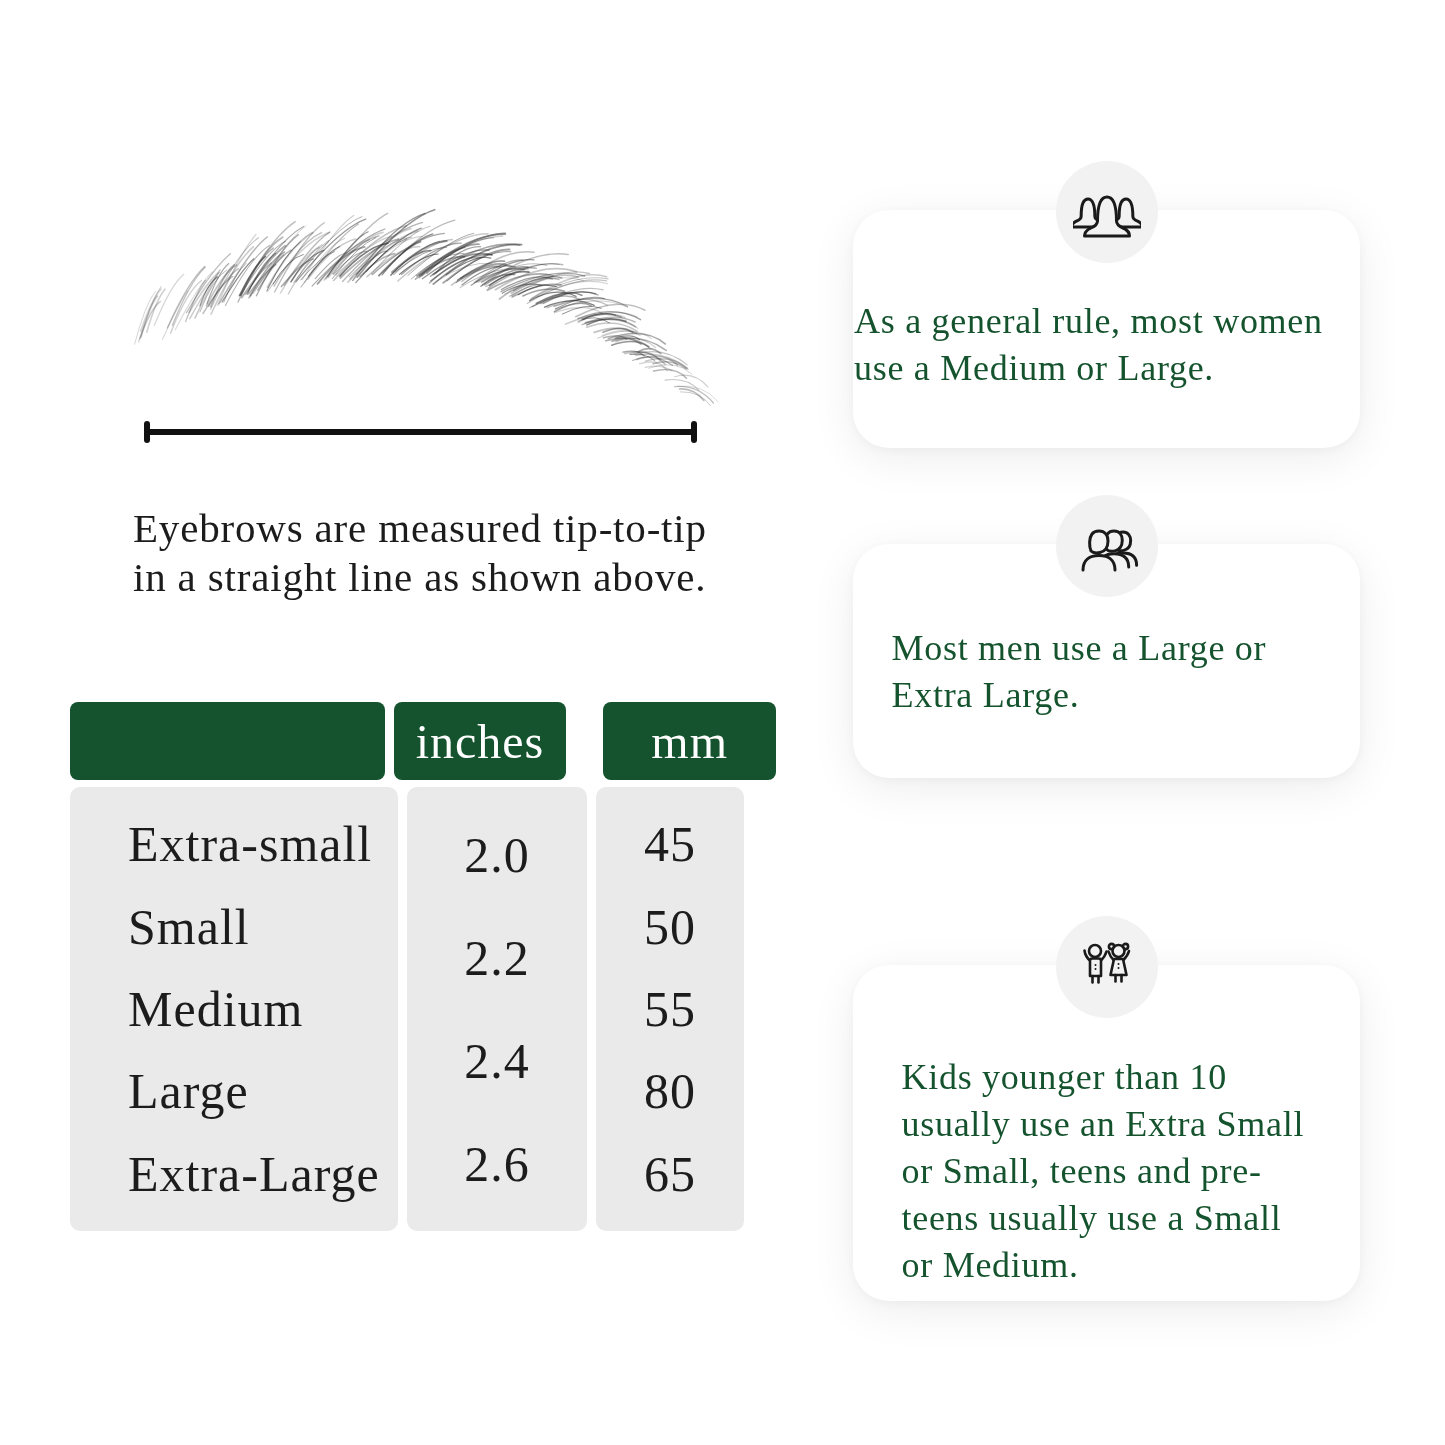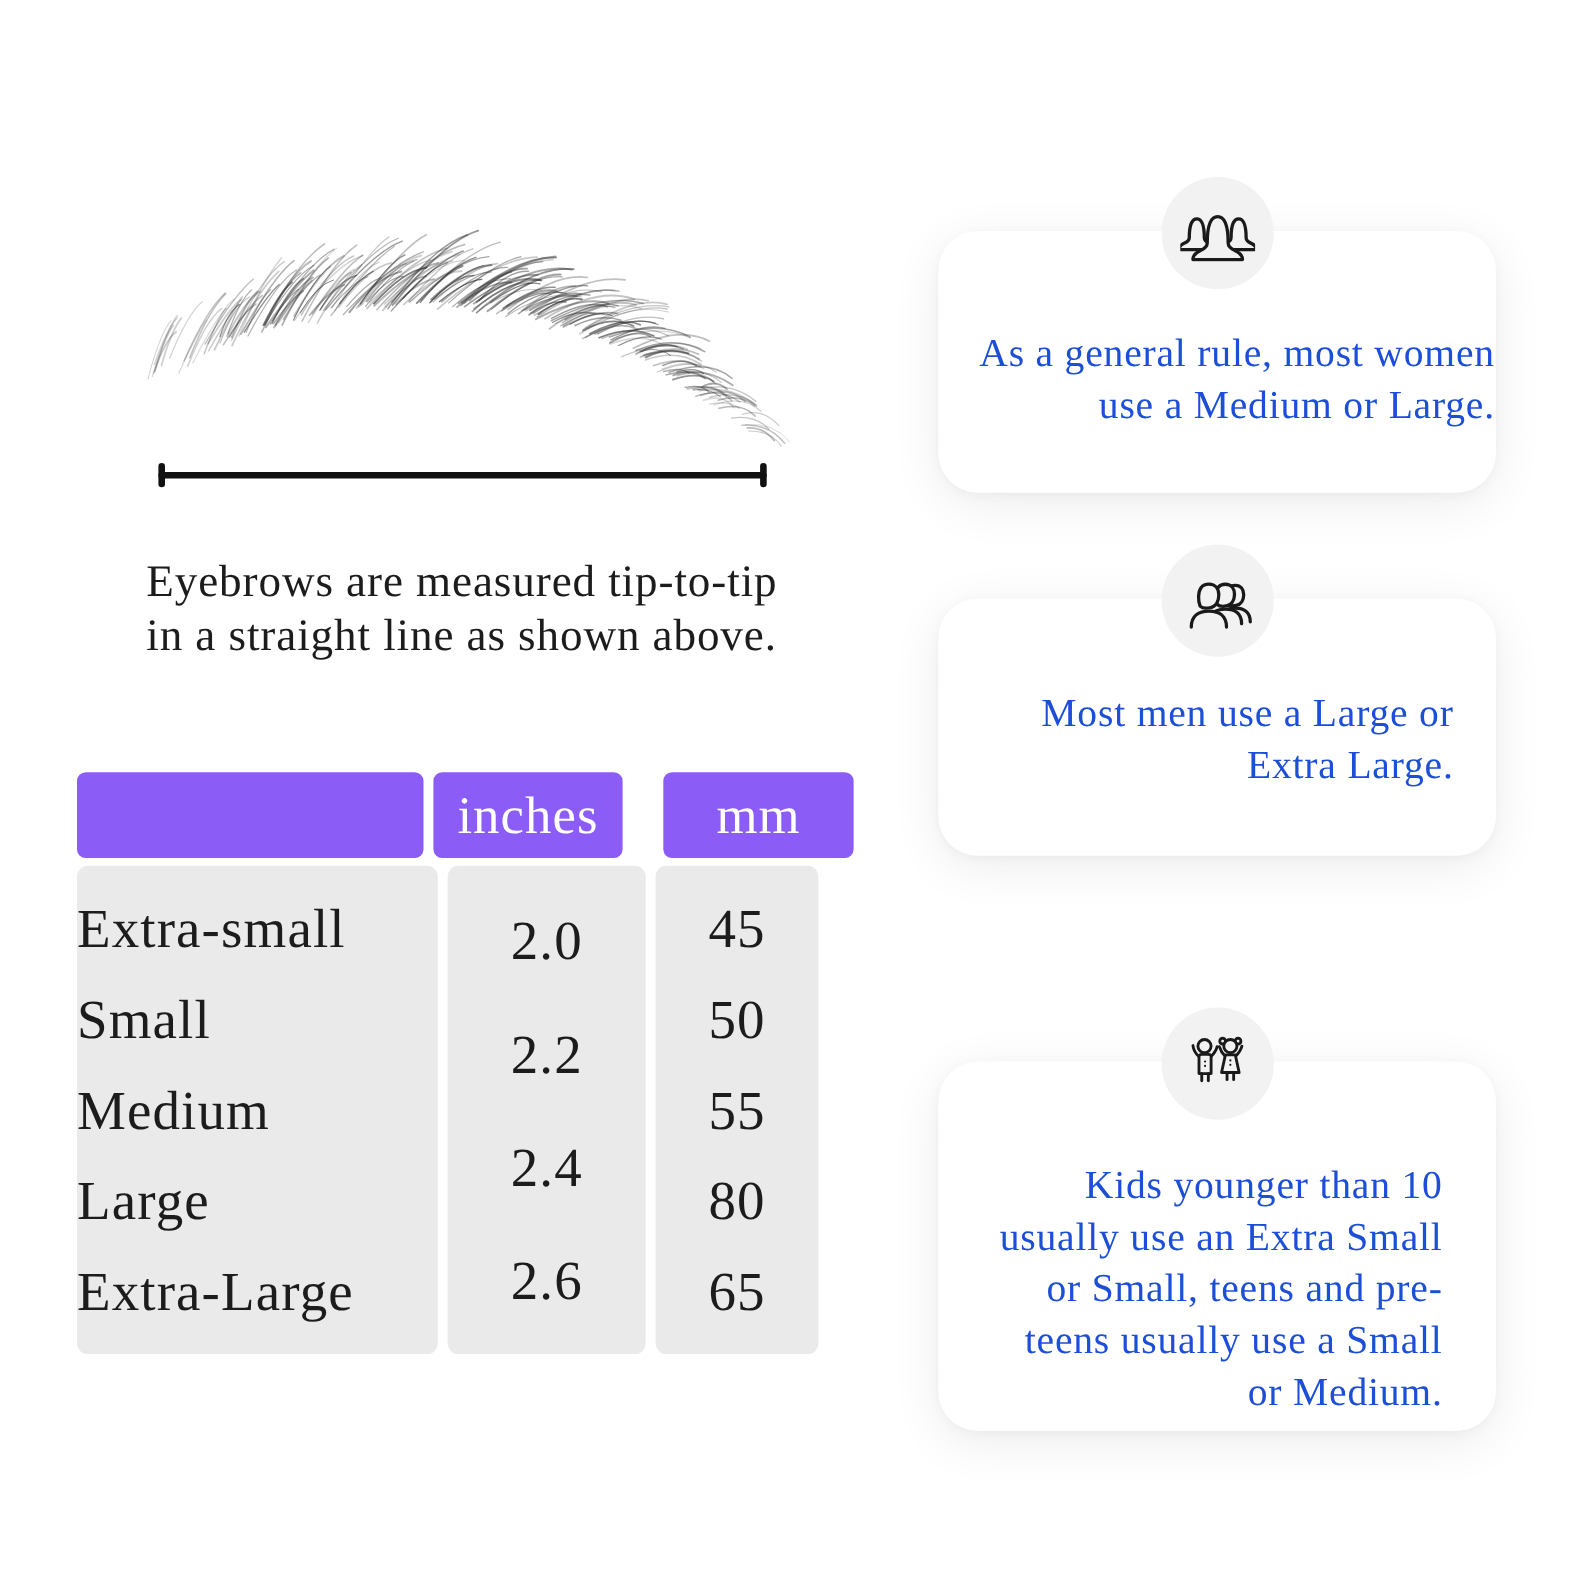--- a/index.html
+++ b/index.html
@@ -15,56 +15,56 @@
   .measure-line .tick.left{left:0;}
   .measure-line .tick.right{right:0;}
   .caption{
     position:absolute;left:133px;top:504px;font-size:41px;line-height:49px;
     letter-spacing:.02em;color:#1c1c1c;
   }
   
   .size-table{position:absolute;left:70px;top:702px;width:706px;}
   .thead{display:flex;gap:9px;}
   .th{
-    background:#8b5cf6;color:#ffffff;height:78px;border-radius:8px;
+    background:#14532d;color:#ffffff;height:78px;border-radius:8px;
     display:flex;align-items:center;justify-content:center;
     font-size:48px;letter-spacing:.02em;box-sizing:border-box;
   }
   .th.c1{width:328px;}
   .th.c2{width:180px;}
   .th.c3{width:180px;margin-left:28px;}
   .tbody{display:flex;gap:9px;margin-top:7px;}
   .tcol{
     background:#eaeaea;border-radius:10px;height:444px;box-sizing:border-box;
     padding:16px 0;display:flex;flex-direction:column;
   }
   .tcol.c1{width:328px;}
   .tcol.c2{width:180px;}
   .tcol.c3{width:148px;}
   .cell{
     flex:1;display:flex;align-items:center;justify-content:center;
     font-size:50px;letter-spacing:.02em;color:#1c1c1c;
   }
-  .tcol.c1 .cell{justify-content:flex-start;}
+  .tcol.c1 .cell{justify-content:flex-start;padding-left:58px;}
   
   .card{
     position:absolute;left:853px;width:507px;background:#ffffff;border-radius:36px;
     box-shadow:0 10px 45px rgba(0,0,0,0.075), 0 2px 10px rgba(0,0,0,0.035);
     display:flex;align-items:center;justify-content:center;box-sizing:border-box;
   }
   .card-0{top:210px;height:238px;padding-top:32px;}
   .card-1{top:544px;height:234px;padding-top:22px;}
   .card-2{top:965px;height:336px;padding-top:76px;}
   .icon-circle{
     position:absolute;top:-49px;left:50%;transform:translateX(-50%);
     width:102px;height:102px;border-radius:50%;background:#f2f2f2;
     display:flex;align-items:center;justify-content:center;
   }
   .card-text{
-    text-align:right;font-size:36px;line-height:47px;color:#1d4ed8;letter-spacing:.02em;
+    text-align:left;font-size:36px;line-height:47px;color:#14532d;letter-spacing:.02em;
   }
   .card-0 .card-text{max-width:505px;}
   .card-1 .card-text{max-width:430px;}
   .card-2 .card-text{max-width:410px;}
   .icon-stroke{stroke:#1a1a1a;stroke-width:3;fill:#f2f2f2;stroke-linecap:round;stroke-linejoin:round;}
   .icon-open{stroke:#1a1a1a;stroke-width:3;fill:none;stroke-linecap:round;stroke-linejoin:round;}
   .icon-fill{fill:#f2f2f2;stroke:none;}
   .icon-k{stroke:#1a1a1a;stroke-width:2.6;fill:#f2f2f2;stroke-linecap:round;stroke-linejoin:round;}
   .icon-ko{stroke:#1a1a1a;stroke-width:2.6;fill:none;stroke-linecap:round;stroke-linejoin:round;}
 </style>

